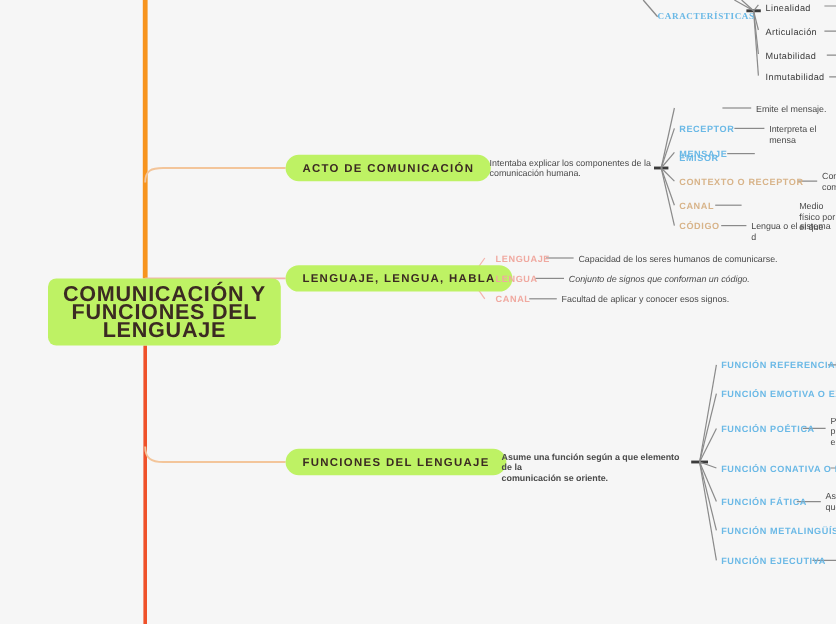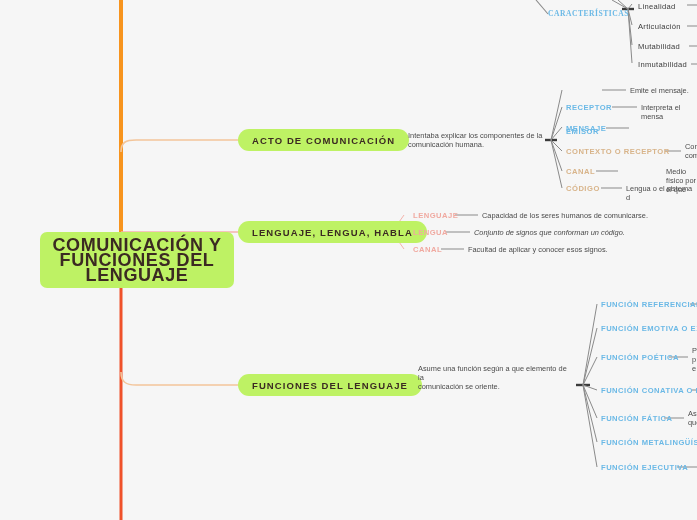--- a/index.html
+++ b/index.html
@@ -191,21 +191,21 @@
 
   <div class="leaf pink" style="left:413px;top:211px;">LENGUAJE</div>
   <div class="desc" style="left:482px;top:211px;">Capacidad de los seres humanos de comunicarse.</div>
 
   <div class="leaf pink" style="left:413px;top:228px;">LENGUA</div>
   <div class="desc" style="left:474px;top:228px;font-style:italic;">Conjunto de signos que conforman un código.</div>
 
   <div class="leaf pink" style="left:413px;top:245px;">CANAL</div>
   <div class="desc" style="left:468px;top:245px;">Facultad de aplicar y conocer esos signos.</div>
 
-  <div class="desc" style="left:418px;top:364px;width:150px;">Asume una función según a que elemento de la
+  <div class="desc" style="left:418px;top:376px;width:150px;font-weight:bold;">Asume una función según a que elemento de la
 comunicación se oriente.</div>
 
   <div class="leaf blue" style="left:601px;top:300px;">FUNCIÓN REFERENCIAL O IN</div>
   <div class="leaf blue" style="left:601px;top:324px;">FUNCIÓN EMOTIVA O EXPRES</div>
 
   <div class="leaf blue" style="left:601px;top:353px;">FUNCIÓN POÉTICA</div>
   <div class="desc" style="left:692px;top:346px;">P
 p
 e</div>
 

